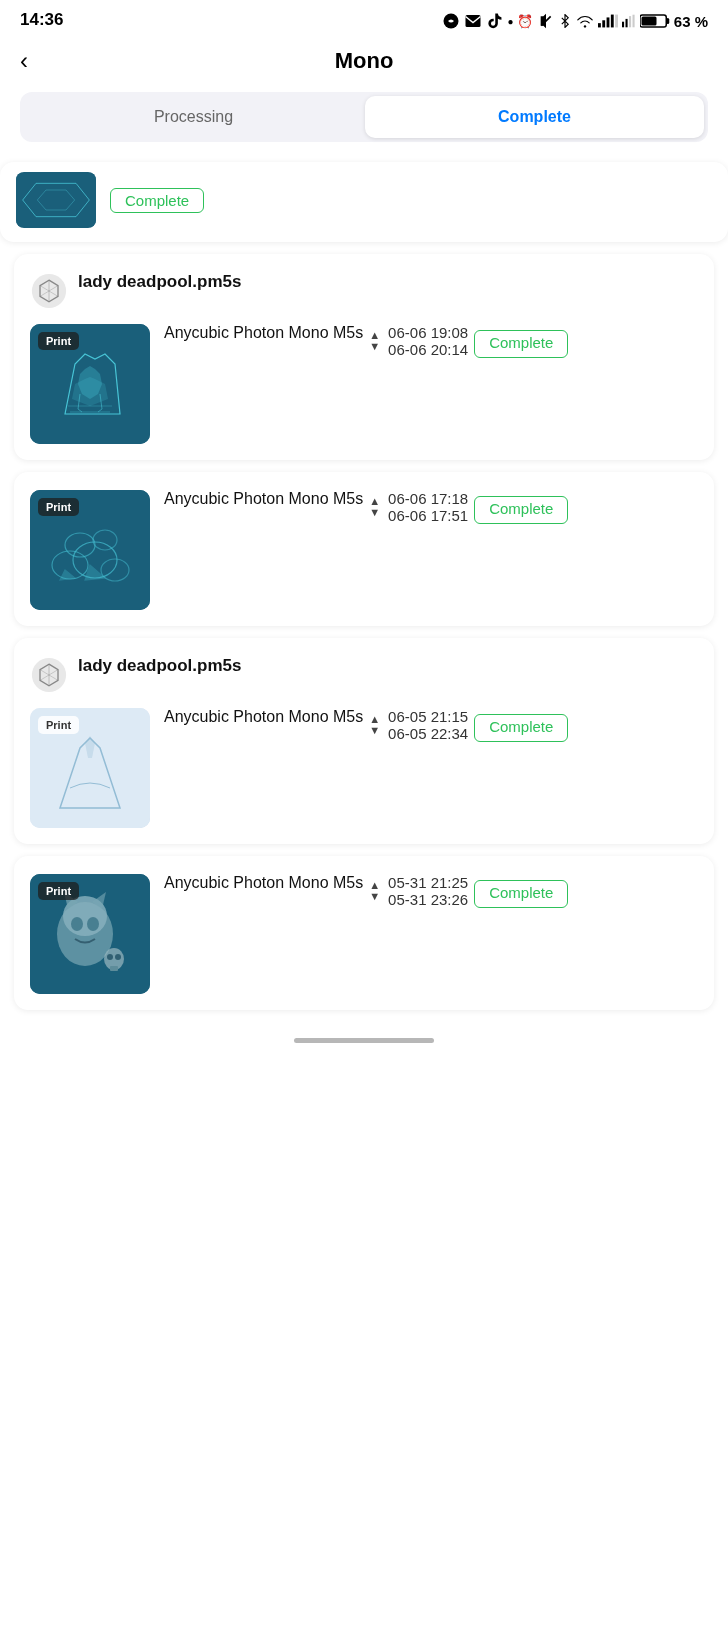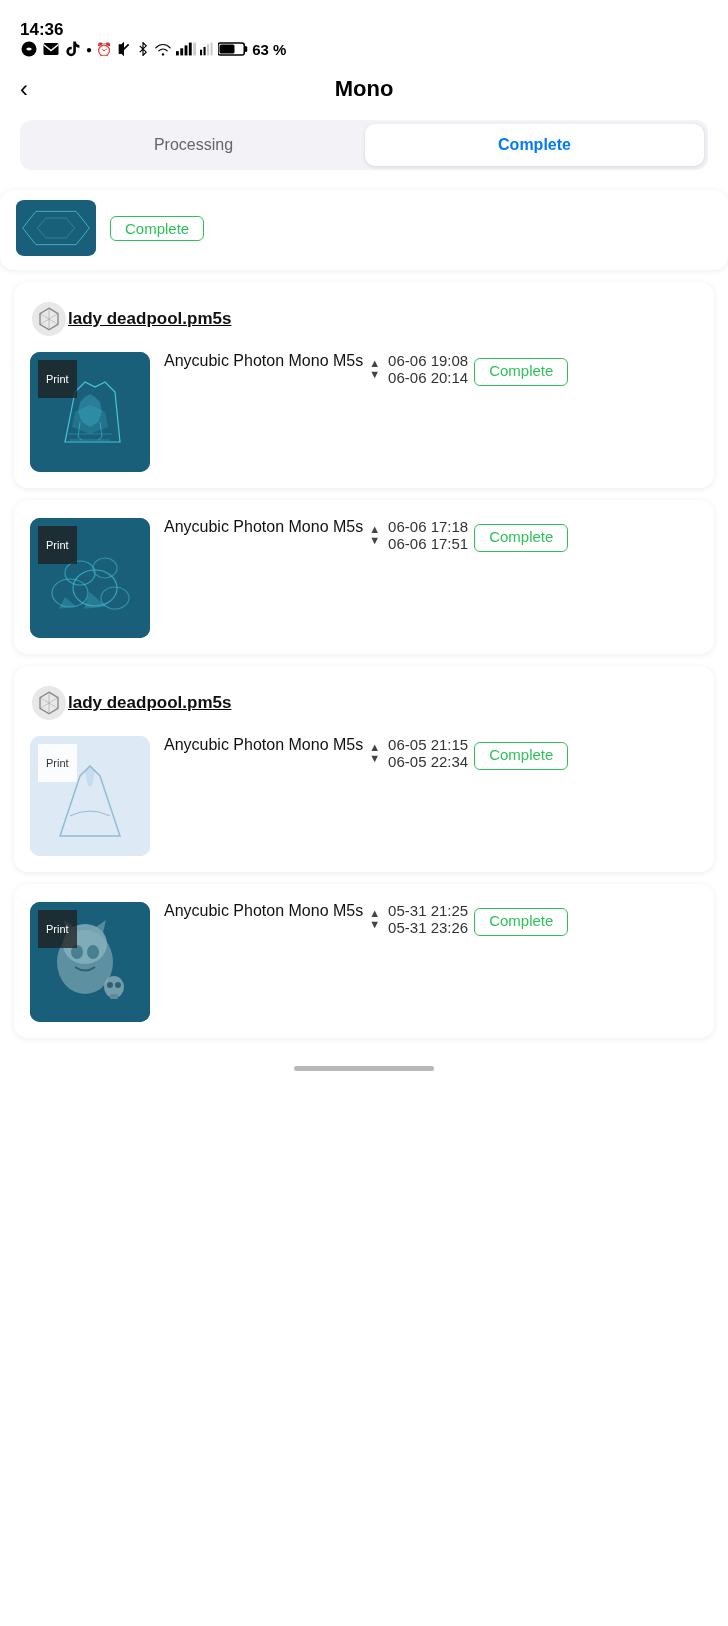--- a/index.html
+++ b/index.html
@@ -8,26 +8,25 @@
       font-family: -apple-system, BlinkMacSystemFont, 'Segoe UI', sans-serif;
       background: #fff;
       width: 728px;
       min-height: 1626px;
       overflow-x: hidden;
     }
 
     
     .status-bar {
       display: flex;
-      align-items: flex-start;
+      align-items: flex-end;
       justify-content: space-between;
-      padding: 20px 20px 6px;
+      padding: 10px 20px 6px;
       font-size: 15px;
       font-weight: 600;
-      flex-direction: column;
     }
     .status-time { font-size: 17px; font-weight: 700; }
     .status-icons { display: flex; align-items: center; gap: 4px; font-size: 13px; }
 
     
     .header {
       display: flex;
       align-items: center;
       justify-content: center;
       position: relative;
@@ -84,24 +83,22 @@
     .task-card {
       background: #fff;
       border-radius: 14px;
       padding: 18px 16px 16px;
       margin-bottom: 12px;
       box-shadow: 0 1px 6px rgba(0,0,0,0.08);
     }
 
     .task-header {
       display: flex;
-      align-items: center;
-      gap: 0;
+      gap: 10px;
       margin-bottom: 14px;
-      text-decoration: underline;
     }
     .task-icon {
       width: 38px;
       height: 38px;
       display: flex;
       align-items: center;
       justify-content: center;
     }
     .task-name {
       font-size: 17px;
@@ -130,23 +127,23 @@
     .task-thumbnail.light-bg {
       background: linear-gradient(135deg, #e8f0f8 0%, #c5d8ec 100%);
     }
     .print-badge {
       position: absolute;
       top: 8px;
       left: 8px;
       background: rgba(255,255,255,0.85);
       color: #333;
       font-size: 11px;
-      font-weight: 400;
-      padding: 13px 8px;
-      border-radius: 0;
+      font-weight: 700;
+      padding: 3px 8px;
+      border-radius: 5px;
     }
     .print-badge.dark {
       background: rgba(30,30,30,0.75);
       color: #fff;
     }
 
     
     .thumb-svg {
       width: 100%;
       height: 100%;

